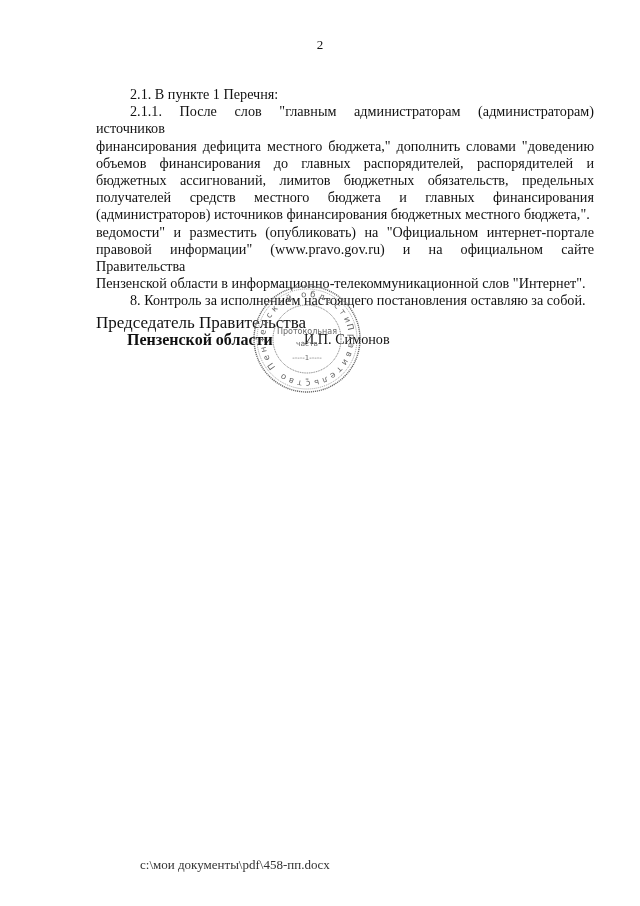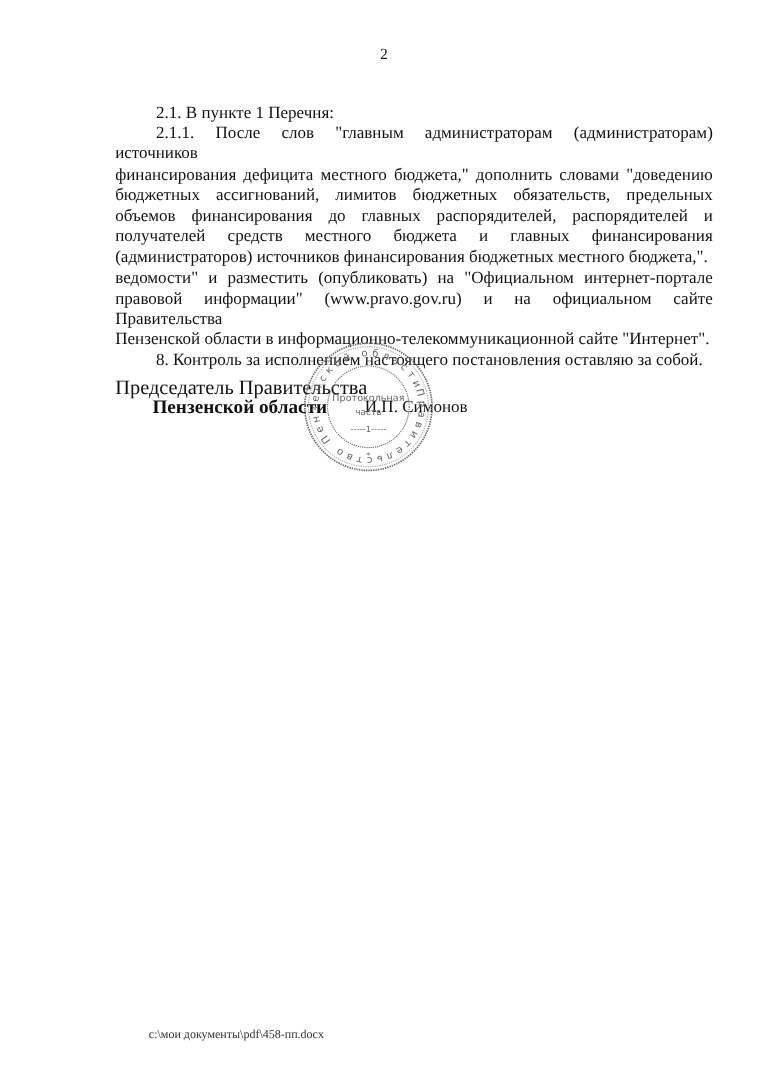--- a/index.html
+++ b/index.html
@@ -7,43 +7,43 @@
          font-family:"Liberation Serif", "DejaVu Serif", serif; color:#111; }
   .page-num { position:absolute; top:37px; left:0; width:640px; text-align:center; font-size:13px; }
   .body-text { position:absolute; left:96px; top:62px; width:498px; font-size:14.2px; line-height:17.2px;margin-top:24px; }
   .body-text p { margin:0; text-align:justify; text-align-last:left; }
   .indent { text-indent:34px; }
   .just-full { text-align-last:justify !important; }
   .sig1 { position:absolute; left:96px; top:314px; font-size:17px; line-height:17px; white-space:nowrap; }
   .sig2 { position:absolute; left:127px; top:331px; font-size:16px; line-height:17px; white-space:nowrap;font-weight:bold; }
   .sig-name { position:absolute; left:304px; top:331px; font-size:14.2px; line-height:17px; white-space:nowrap; }
   .stamp { position:absolute; left:252px; top:284px; width:110px; height:110px; }
-  .footer { position:absolute; left:92px; top:857px; font-size:10px; color:#333; white-space:nowrap;padding-left:32px; }
+  .footer { position:absolute; left:108px; top:857px; font-size:13px; color:#333; white-space:nowrap;padding-left:32px; }
 </style>
 </head>
 <body>
 
 <div class="page-num">2</div>
 
 <div class="body-text">
   <p class="indent">2.1. В пункте 1 Перечня:</p>
 
   <div>
     <p class="indent just-full">2.1.1. После слов "главным администраторам (администраторам) источников</p>
     <p class="just-full">финансирования дефицита местного бюджета," дополнить словами "доведению</p>
+    <p class="just-full">объемов финансирования до главных распорядителей, распорядителей и</p>
     <p class="just-full">бюджетных ассигнований, лимитов бюджетных обязательств, предельных</p>
-    <p class="just-full">объемов финансирования до главных распорядителей, распорядителей и</p>
     <p class="just-full">получателей средств местного бюджета и главных финансирования</p>
     <p>(администраторов) источников финансирования бюджетных местного бюджета,".</p>
   </div>
 
   <div>
     <p class="just-full">ведомости" и разместить (опубликовать) на "Официальном интернет-портале</p>
     <p class="just-full">правовой информации" (www.pravo.gov.ru) и на официальном сайте Правительства</p>
-    <p>Пензенской области в информационно-телекоммуникационной сайте "Интернет".</p>
+    <p>Пензенской области в информационно-телекоммуникационной слов "Интернет".</p>
   </div>
 
   <p class="indent">8. Контроль за исполнением настоящего постановления оставляю за собой.</p>
 </div>
 
 <div class="sig1">Председатель Правительства</div>
 <div class="sig2">Пензенской области</div>
 <div class="sig-name">И.П. Симонов</div>
 
 <svg class="stamp" viewBox="0 0 110 110">

